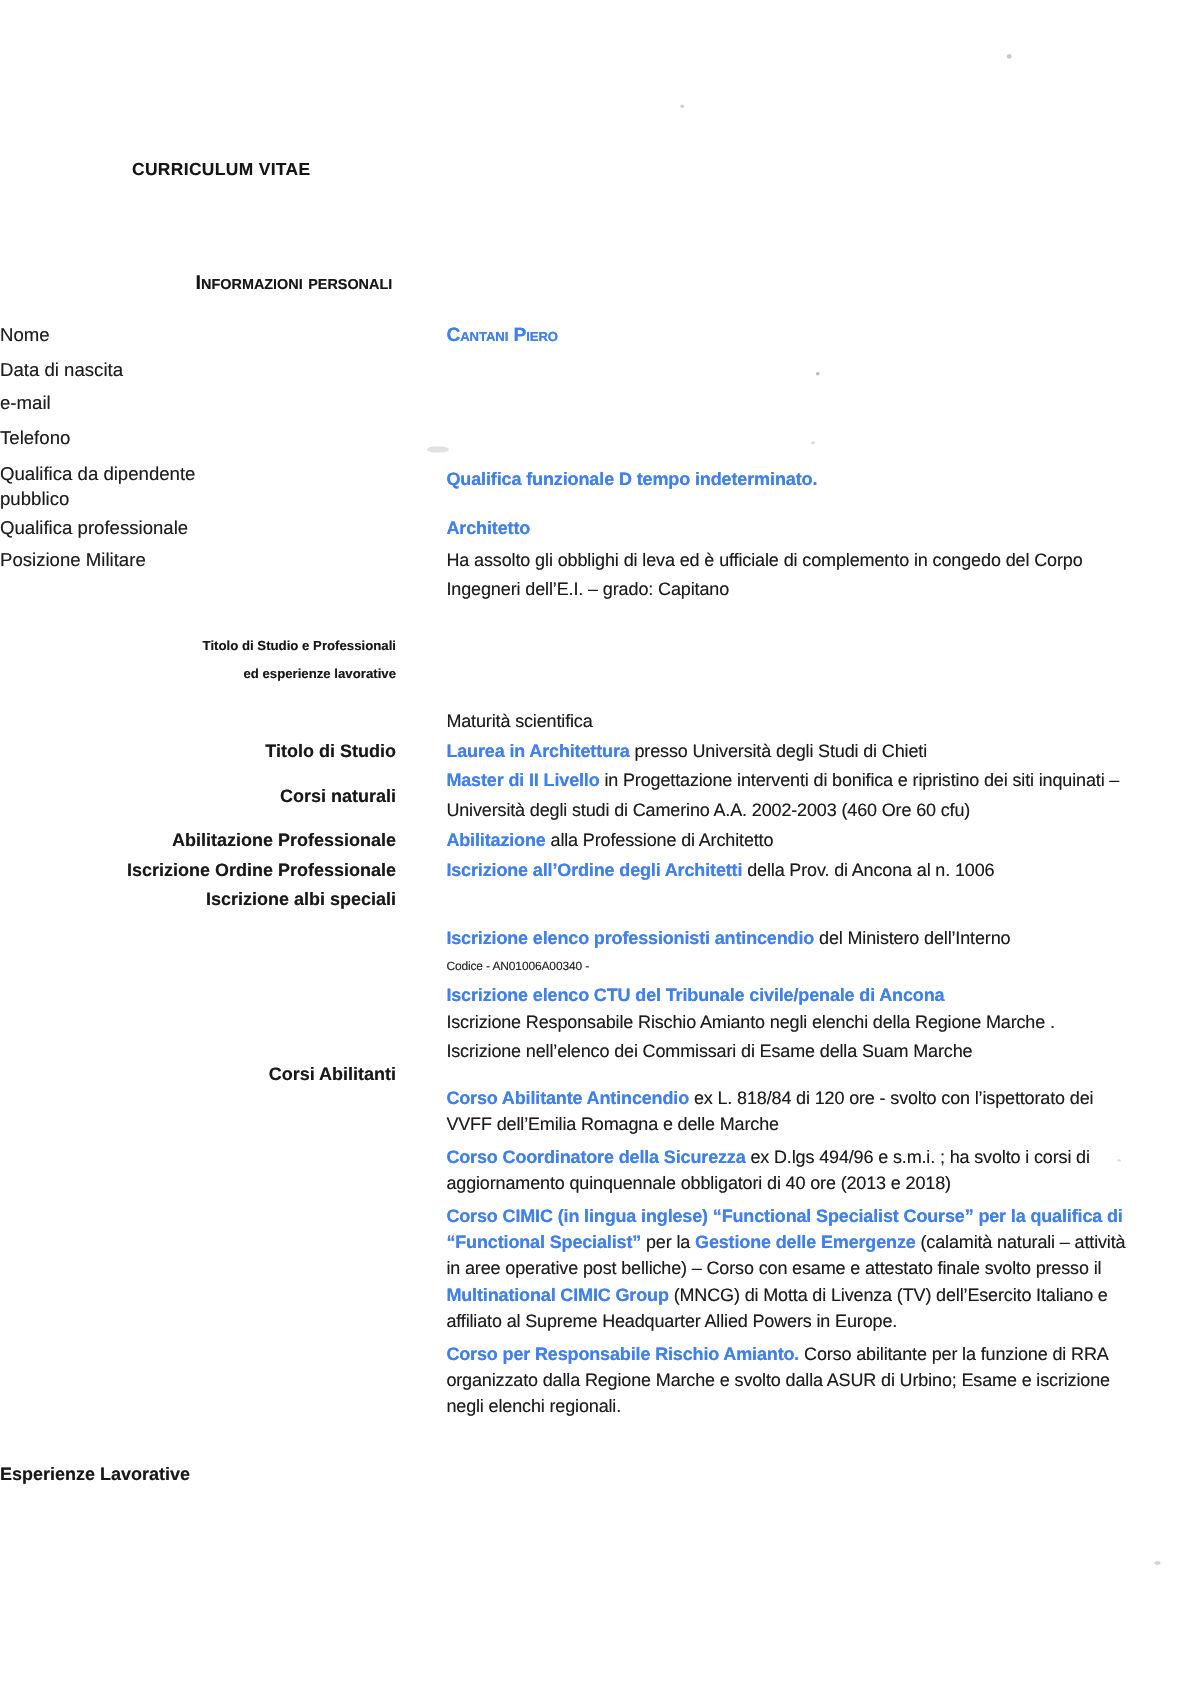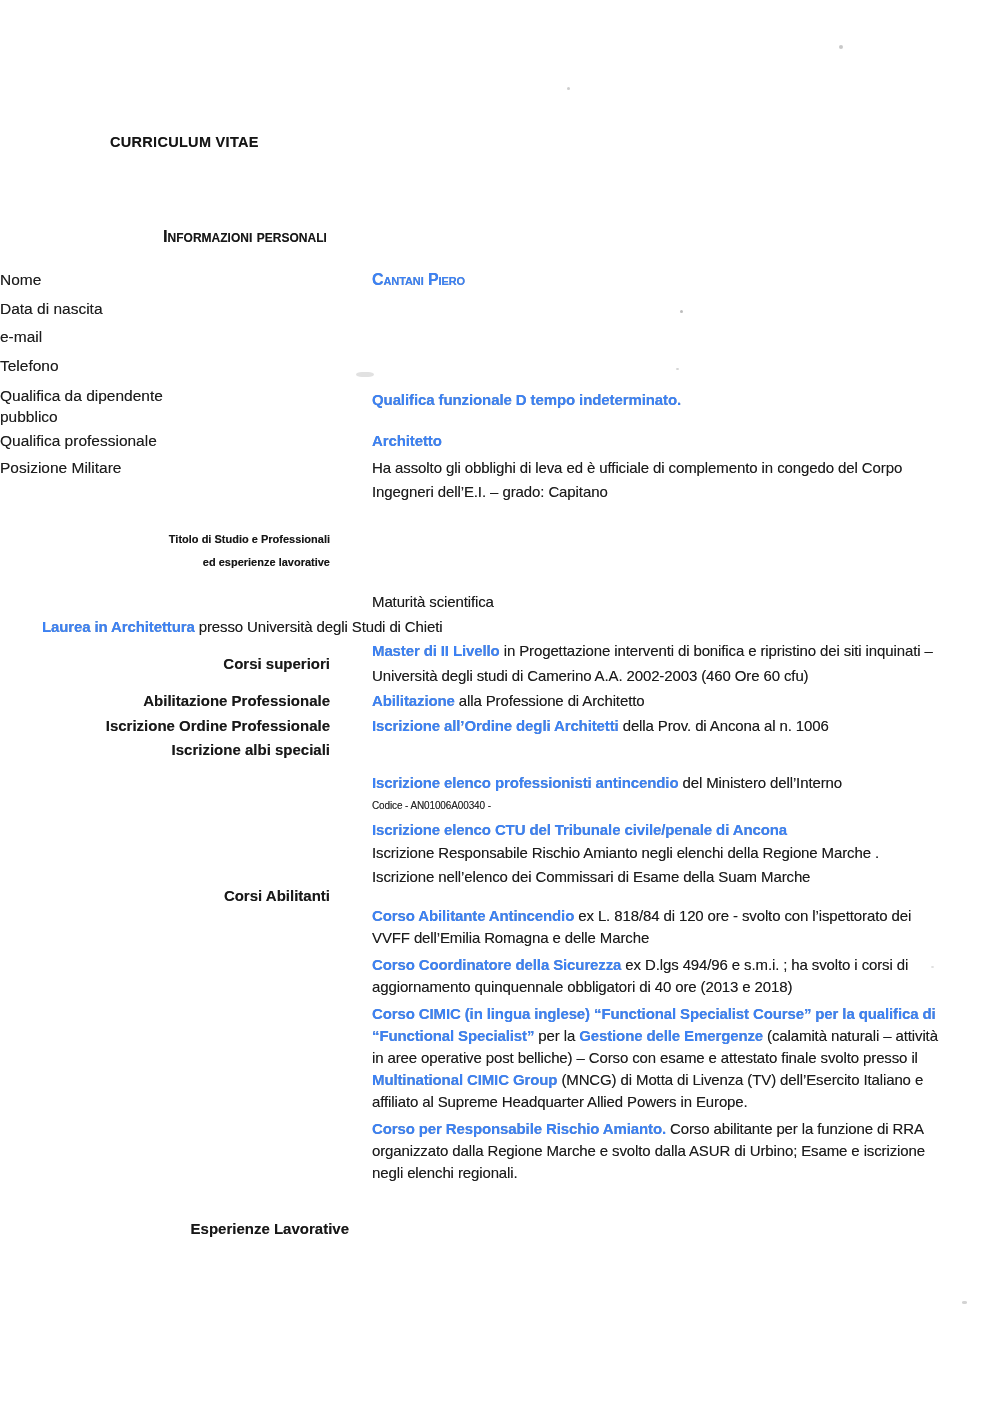--- a/index.html
+++ b/index.html
@@ -52,22 +52,22 @@
   .albi-line{line-height:23.4px;}
   .albi-line.small{font-size:10px;color:#2a2a2a;}
   .t-row.corsi{height:17px;}
   .paragraphs{line-height:22px;}
   .para{margin:0 0 5px 0;line-height:22px;}
   .b{font-weight:bold;color:#3b82f6;}
   .sc{font-variant:small-caps;}
   .name-val{font-size:16px;}
   
   .esperienze{
-    position:absolute;left:0;top:1220px;width:330px;text-align:right;
-    font-weight:bold;font-size:15px;color:#181818;padding-left:19px;
+    position:absolute;left:0;top:1220px;width:330px;text-align:left;
+    font-weight:bold;font-size:15px;color:#181818;
   }
   
   .speck{position:absolute;border-radius:50%;}
 </style>
 </head>
 <body>
 
 <div class="page">
 
   <h1 class="doc-title">CURRICULUM VITAE</h1>
@@ -108,24 +108,25 @@
 
   <div class="titoli-heading">Titolo di Studio e Professionali
 ed esperienze lavorative</div>
 
   <div class="titoli">
     <div class="t-row">
       <div class="t-label"></div>
       <div class="t-value"><span>Maturità scientifica</span></div>
     </div>
     <div class="t-row">
+      <div class="t-label">Titolo di Studio</div>
       <div class="t-value"><span class="b">Laurea in Architettura</span><span> presso Università degli Studi di Chieti</span></div>
     </div>
     <div class="t-row">
-      <div class="t-label">Corsi superiori</div>
+      <div class="t-label">Corsi naturali</div>
       <div class="t-value"><span class="b">Master di II Livello</span><span> in Progettazione interventi di bonifica e ripristino dei siti inquinati – Università degli studi di Camerino A.A. 2002-2003 (460 Ore 60 cfu)</span></div>
     </div>
     <div class="t-row">
       <div class="t-label">Abilitazione Professionale</div>
       <div class="t-value"><span class="b">Abilitazione</span><span> alla Professione di Architetto</span></div>
     </div>
     <div class="t-row">
       <div class="t-label">Iscrizione Ordine Professionale</div>
       <div class="t-value"><span class="b">Iscrizione all’Ordine degli Architetti</span><span> della Prov. di Ancona al n. 1006</span></div>
     </div>

